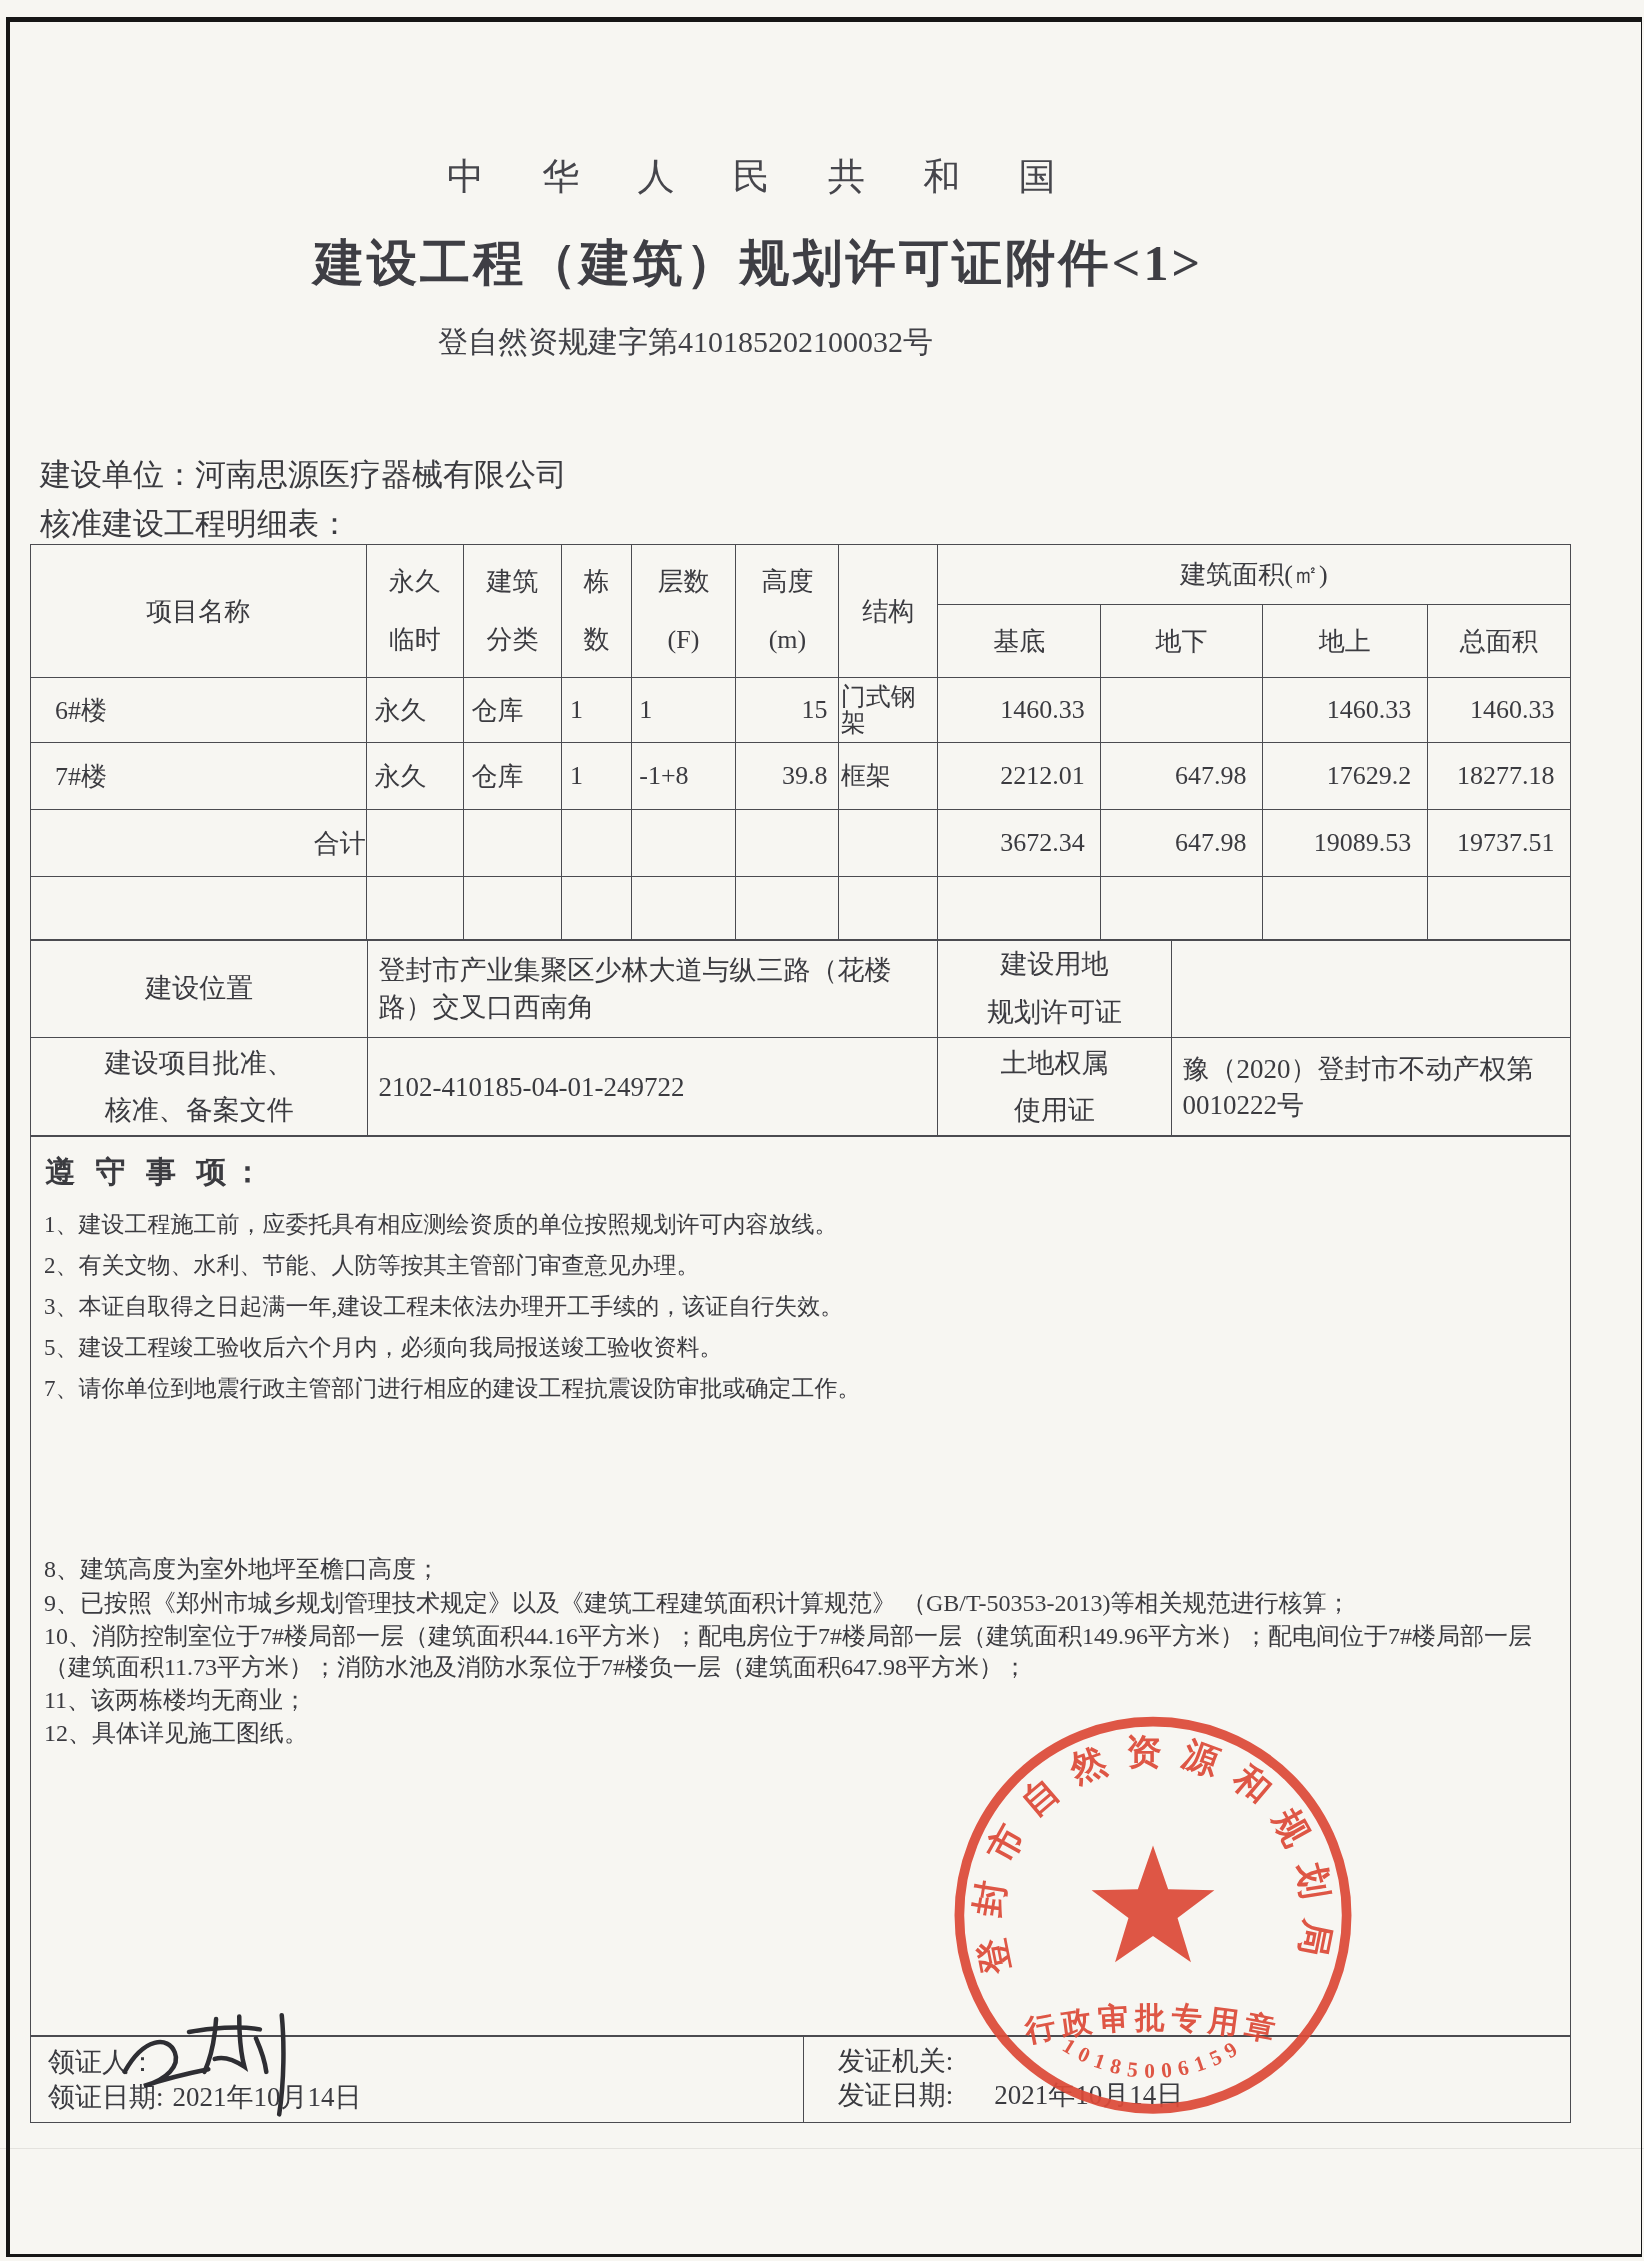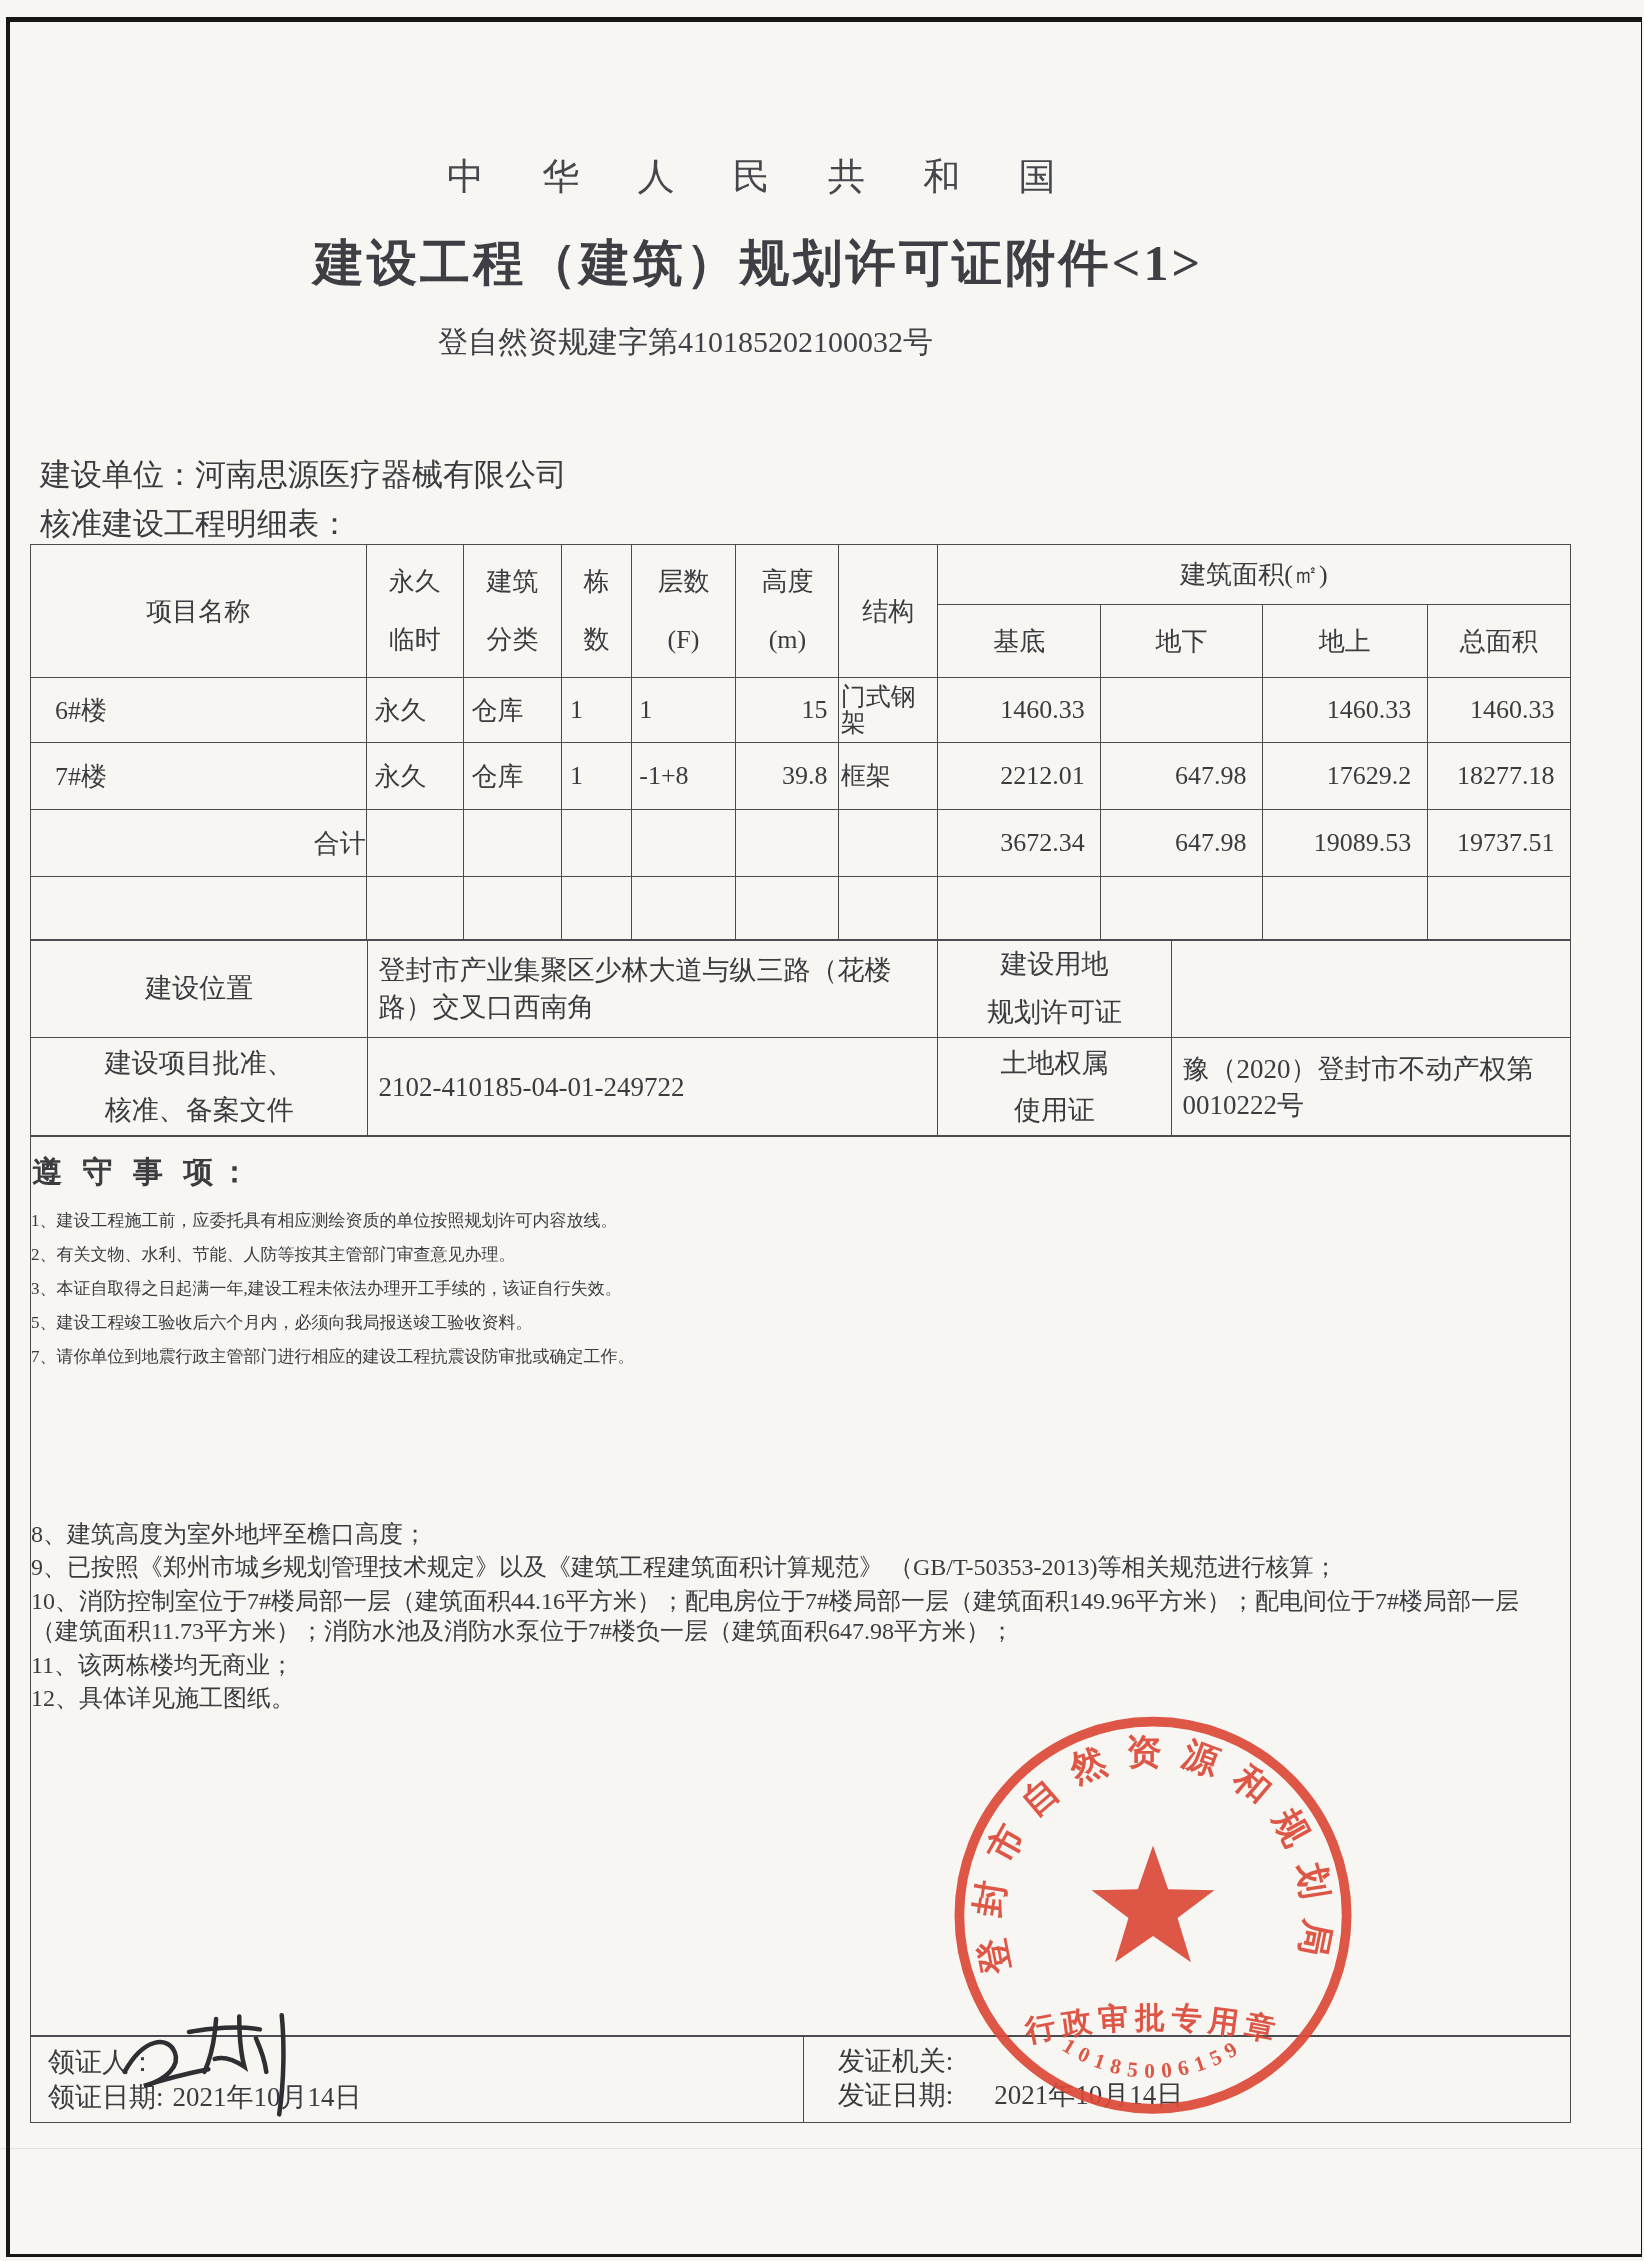--- a/index.html
+++ b/index.html
@@ -56,24 +56,24 @@
 
   .t2 td { font-size:27px; }
   .t2 tr.ra td { height:97px; }
   .t2 tr.rb td { height:98px; }
   .lbl2 { text-align:center; white-space:pre-line; line-height:1.75; }
   .val2 { text-align:left; padding-left:10.3px; line-height:1.35; white-space:pre-line; }
 
   
   .rules {
     border:1.9px solid #4b4b50; margin-top:-1.9px; height:902px;
-    box-sizing:border-box; padding:13px 14px 0 0; position:relative;
+    box-sizing:border-box; padding:13px 14px 0 13px; position:relative;
   }
   .rules-title { font-size:30px; font-weight:bold; letter-spacing:6.4px; margin:2.6px 0 18px 1.3px; }
-  .rule-item  { font-size:17px; line-height:1.18; margin-bottom:14px; }
+  .rule-item  { font-size:23px; line-height:1.18; margin-bottom:14px; }
   .extra-group { margin-top:152px; }
   .rule-extra { font-size:24px; line-height:1.26; margin-bottom:3.2px; }
 
   
   .footrow {
     border:1.9px solid #4b4b50; margin-top:-1.9px; height:88px;
     box-sizing:border-box; display:flex;
   }
   .fcell { position:relative; height:100%; box-sizing:border-box; }
   .fl { width:50.15%; }

